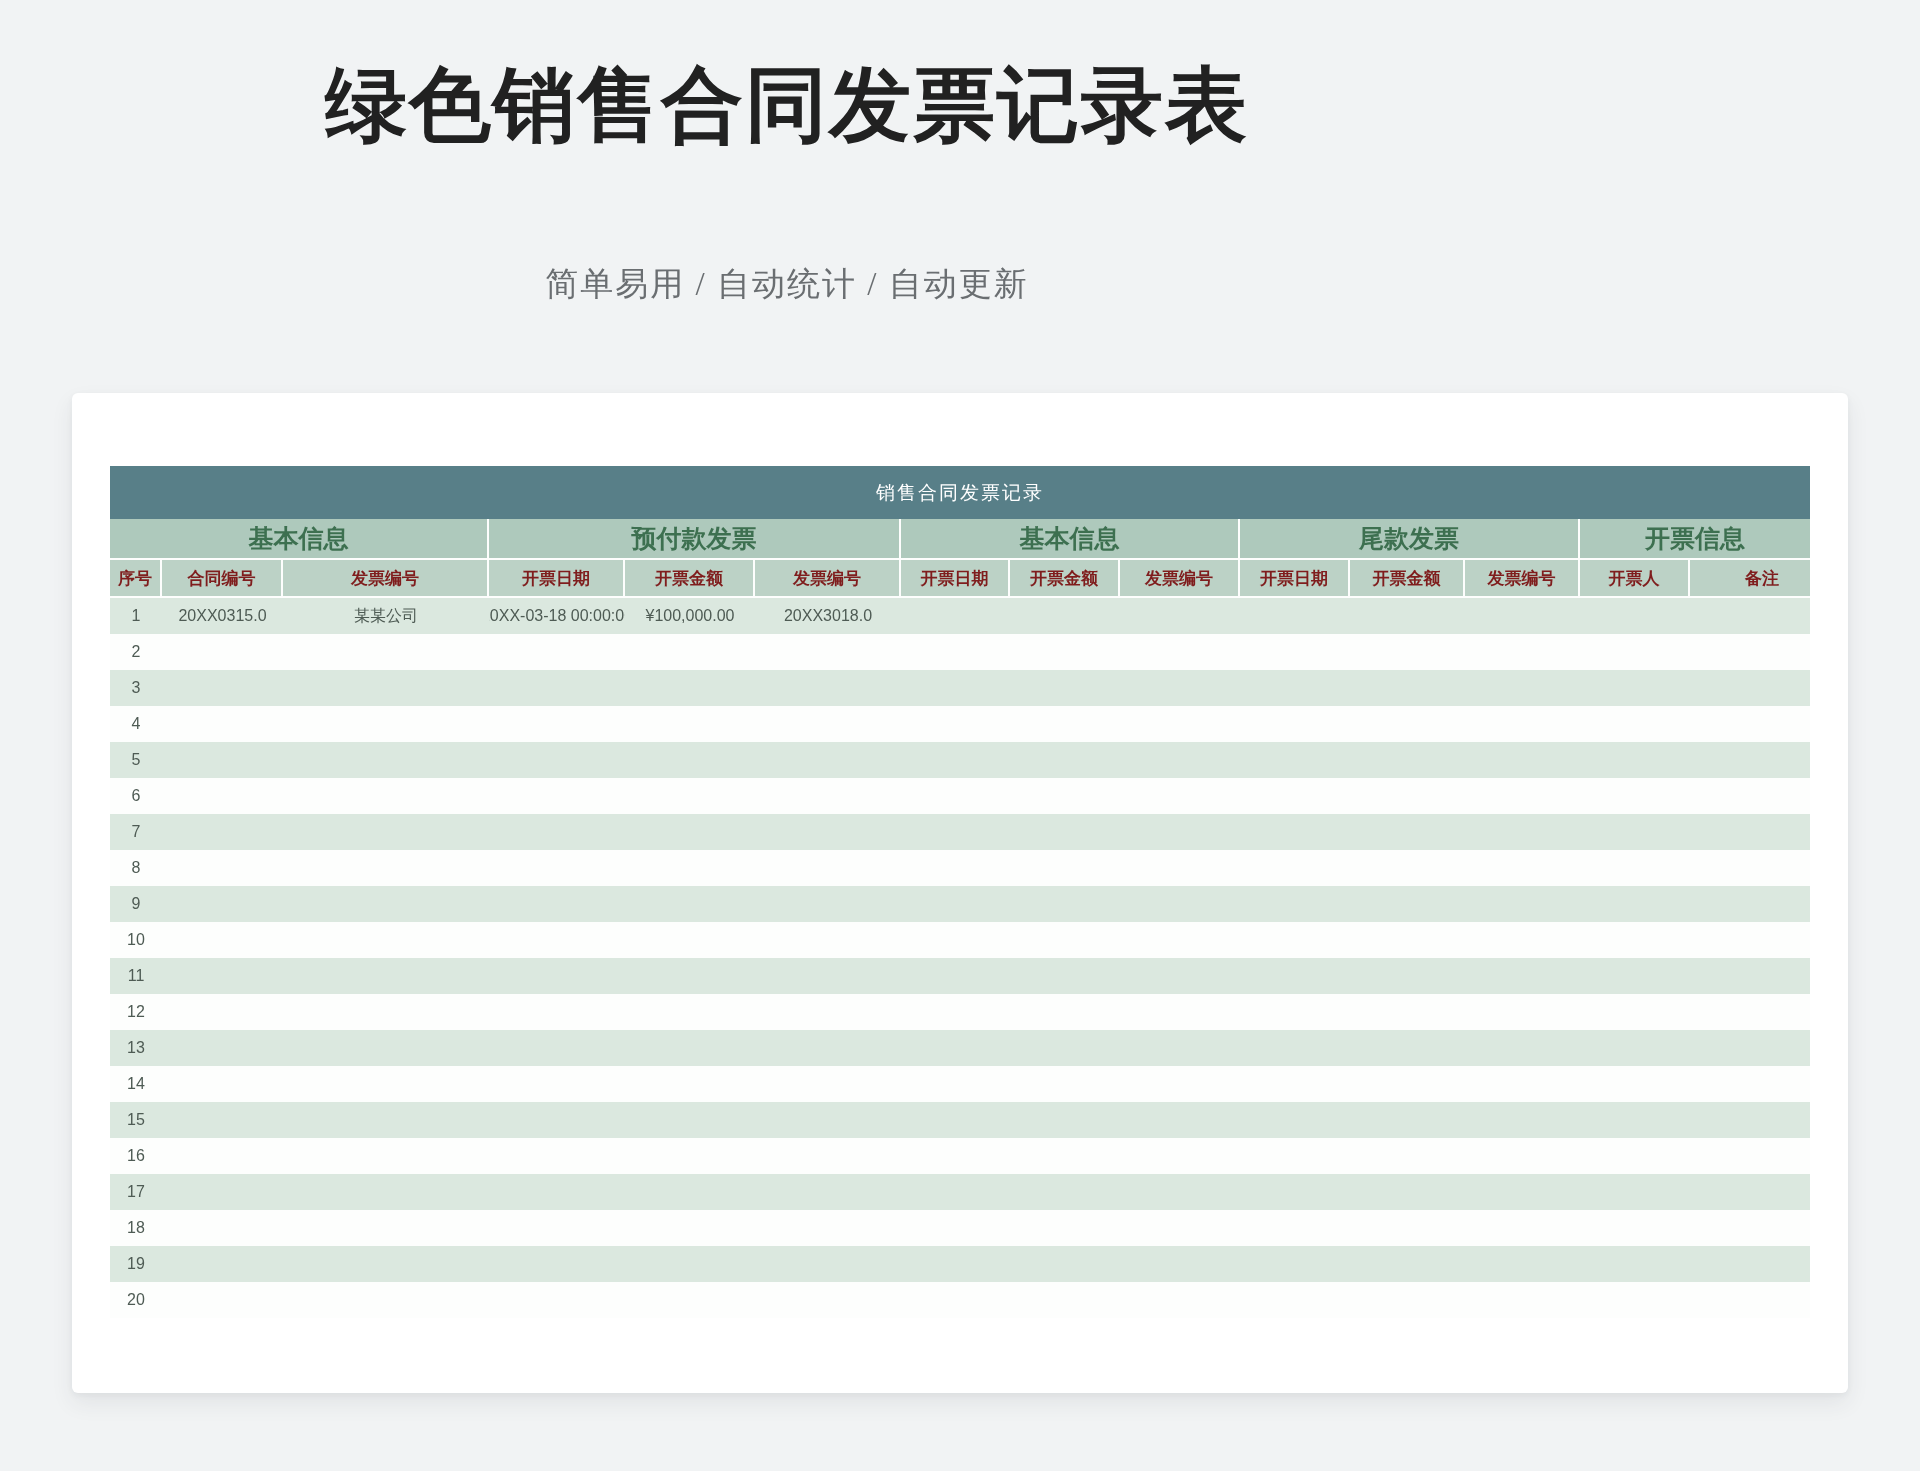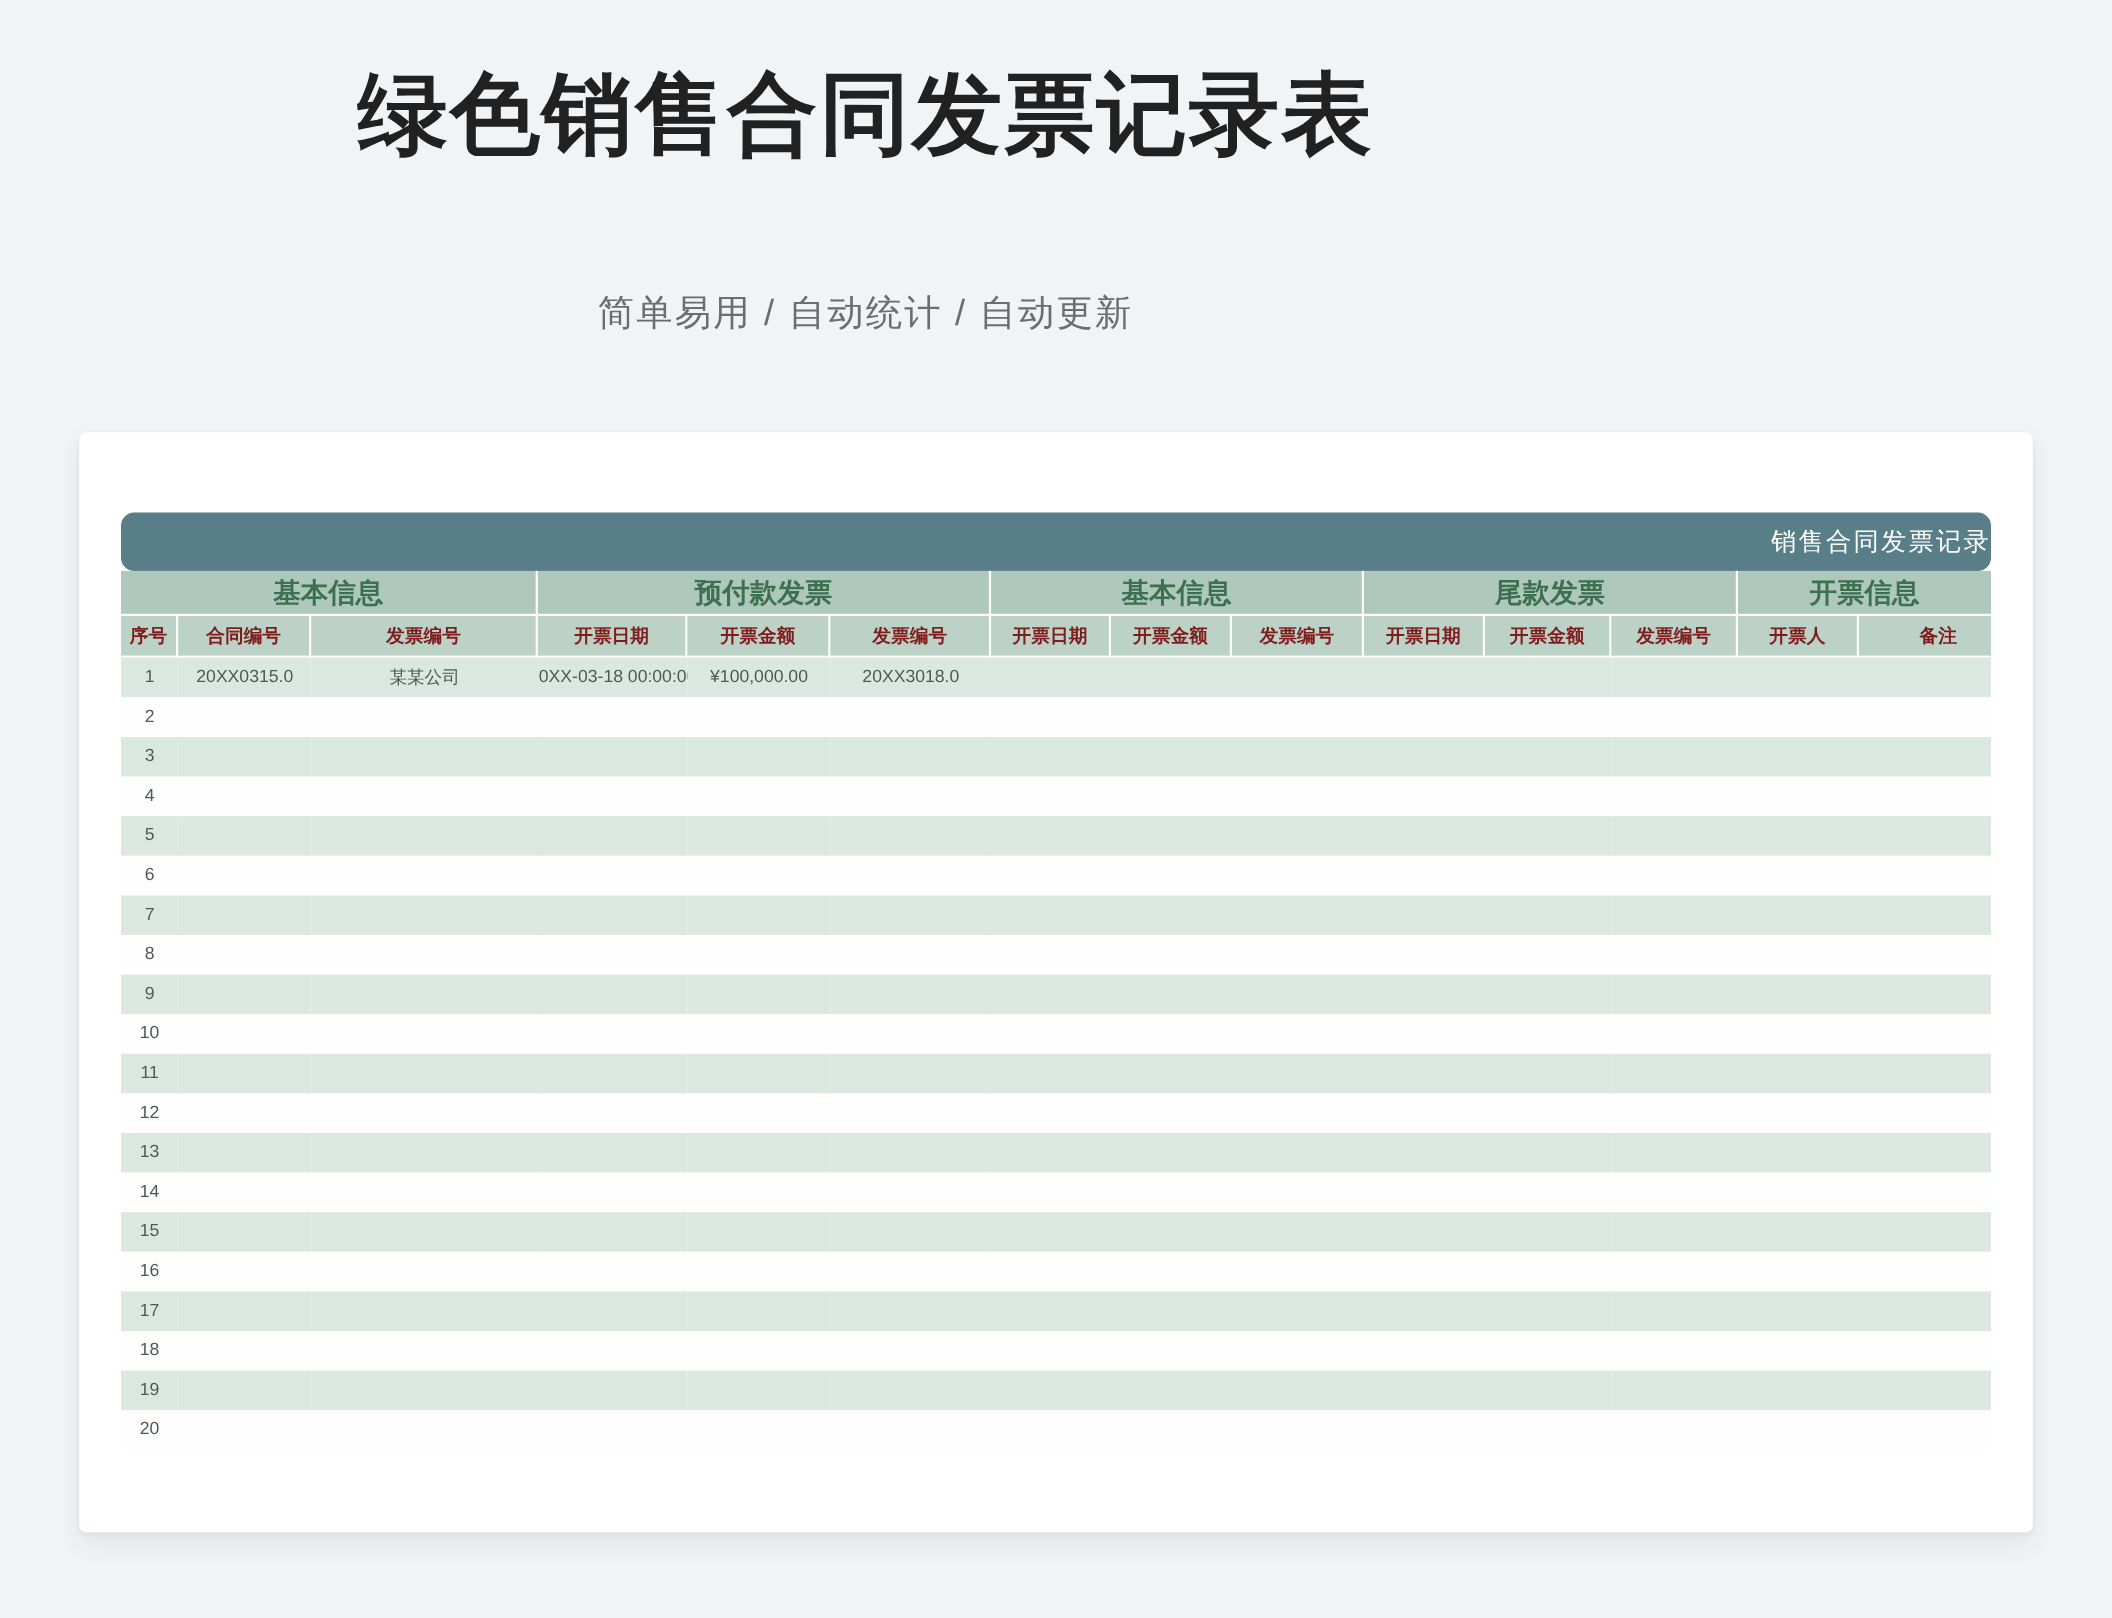--- a/index.html
+++ b/index.html
@@ -22,20 +22,21 @@
     font-weight: 900;
     color: #212121;
     letter-spacing: 2px;
   }
   .page-subtitle {
     margin: 104px 0 0 0;
     font-size: 33px;
     line-height: 40px;
     color: #6a6e71;
     letter-spacing: 2px;
+    font-family: Liberation Serif, serif;
   }
   .card {
     position: relative;
     margin: 89px 0 0 72px;
     width: 1776px;
     height: 1000px;
     background: #ffffff;
     border-radius: 6px;
     box-shadow: 0 10px 22px rgba(45, 55, 64, 0.08), 0 2px 6px rgba(45, 55, 64, 0.05);
   }
@@ -50,25 +51,24 @@
   }
   table.sheet th, table.sheet td {
     padding: 0;
     overflow: hidden;
     font-weight: normal;
   }
   th.sheet-title {
     height: 53px;
     background: #587f88;
     color: #ffffff;
-    font-size: 23px;
+    font-size: 19px;
     font-weight: bold;
     letter-spacing: 2px;
-    text-align: right;
-    border-radius: 12px;
+    text-align: center;
   }
   tr.group-row th {
     height: 39px;
     background: #aec9bc;
     color: #3d7050;
     font-size: 25px;
     font-weight: bold;
     text-align: center;
     border-right: 2px solid #fdfefd;
     border-bottom: 2px solid #fdfefd;

